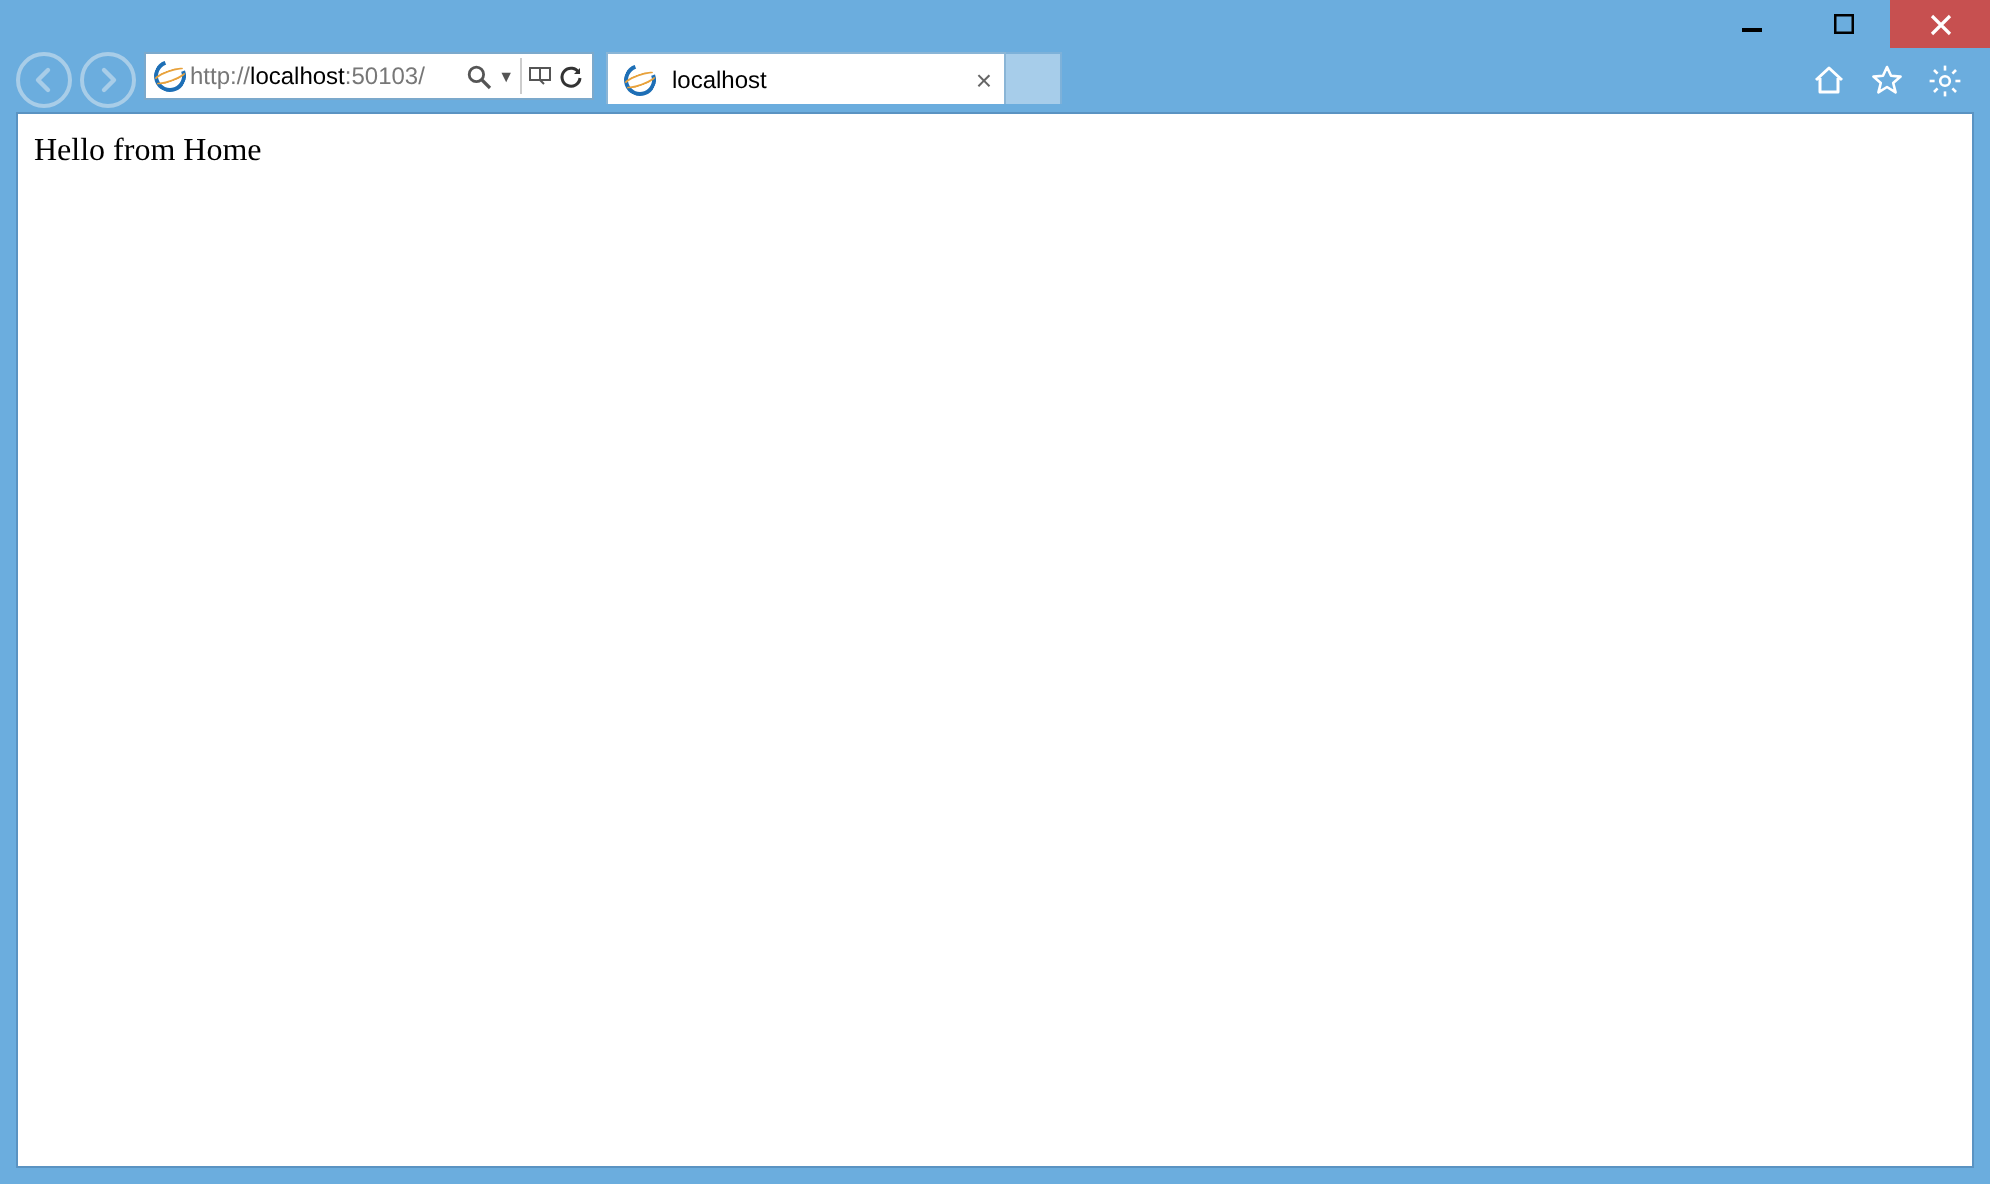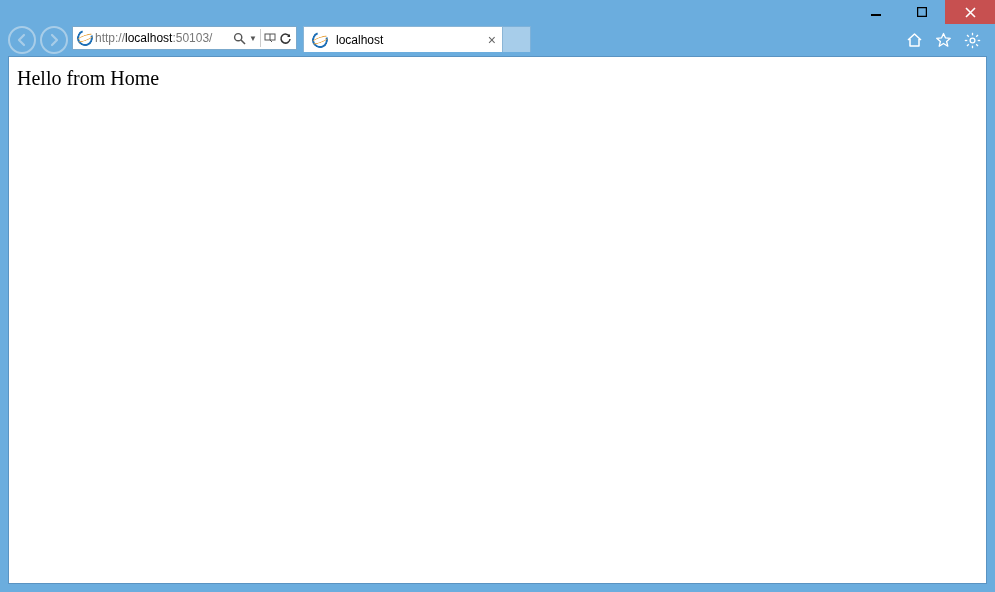--- a/index.html
+++ b/index.html
@@ -132,21 +132,21 @@
   .right-icons svg { display:block; }
 
   
   .viewport {
     position: absolute;
     left: 8px; right: 8px; top: 56px; bottom: 8px;
     background: #fff;
     border: 1px solid #5a93c2;
     padding: 10px 8px;
     font-family: "Times New Roman", serif;
-    font-size: 20px;
+    font-size: 16px;
     color: #000;
   }
 </style>
 </head>
 <body>
 
 <div class="titlebar">
   <div class="win-btn" title="Minimize">
     <svg width="10" height="10" viewBox="0 0 10 10">
         <rect x="0" y="7" width="10" height="2" fill="#000"></rect>

